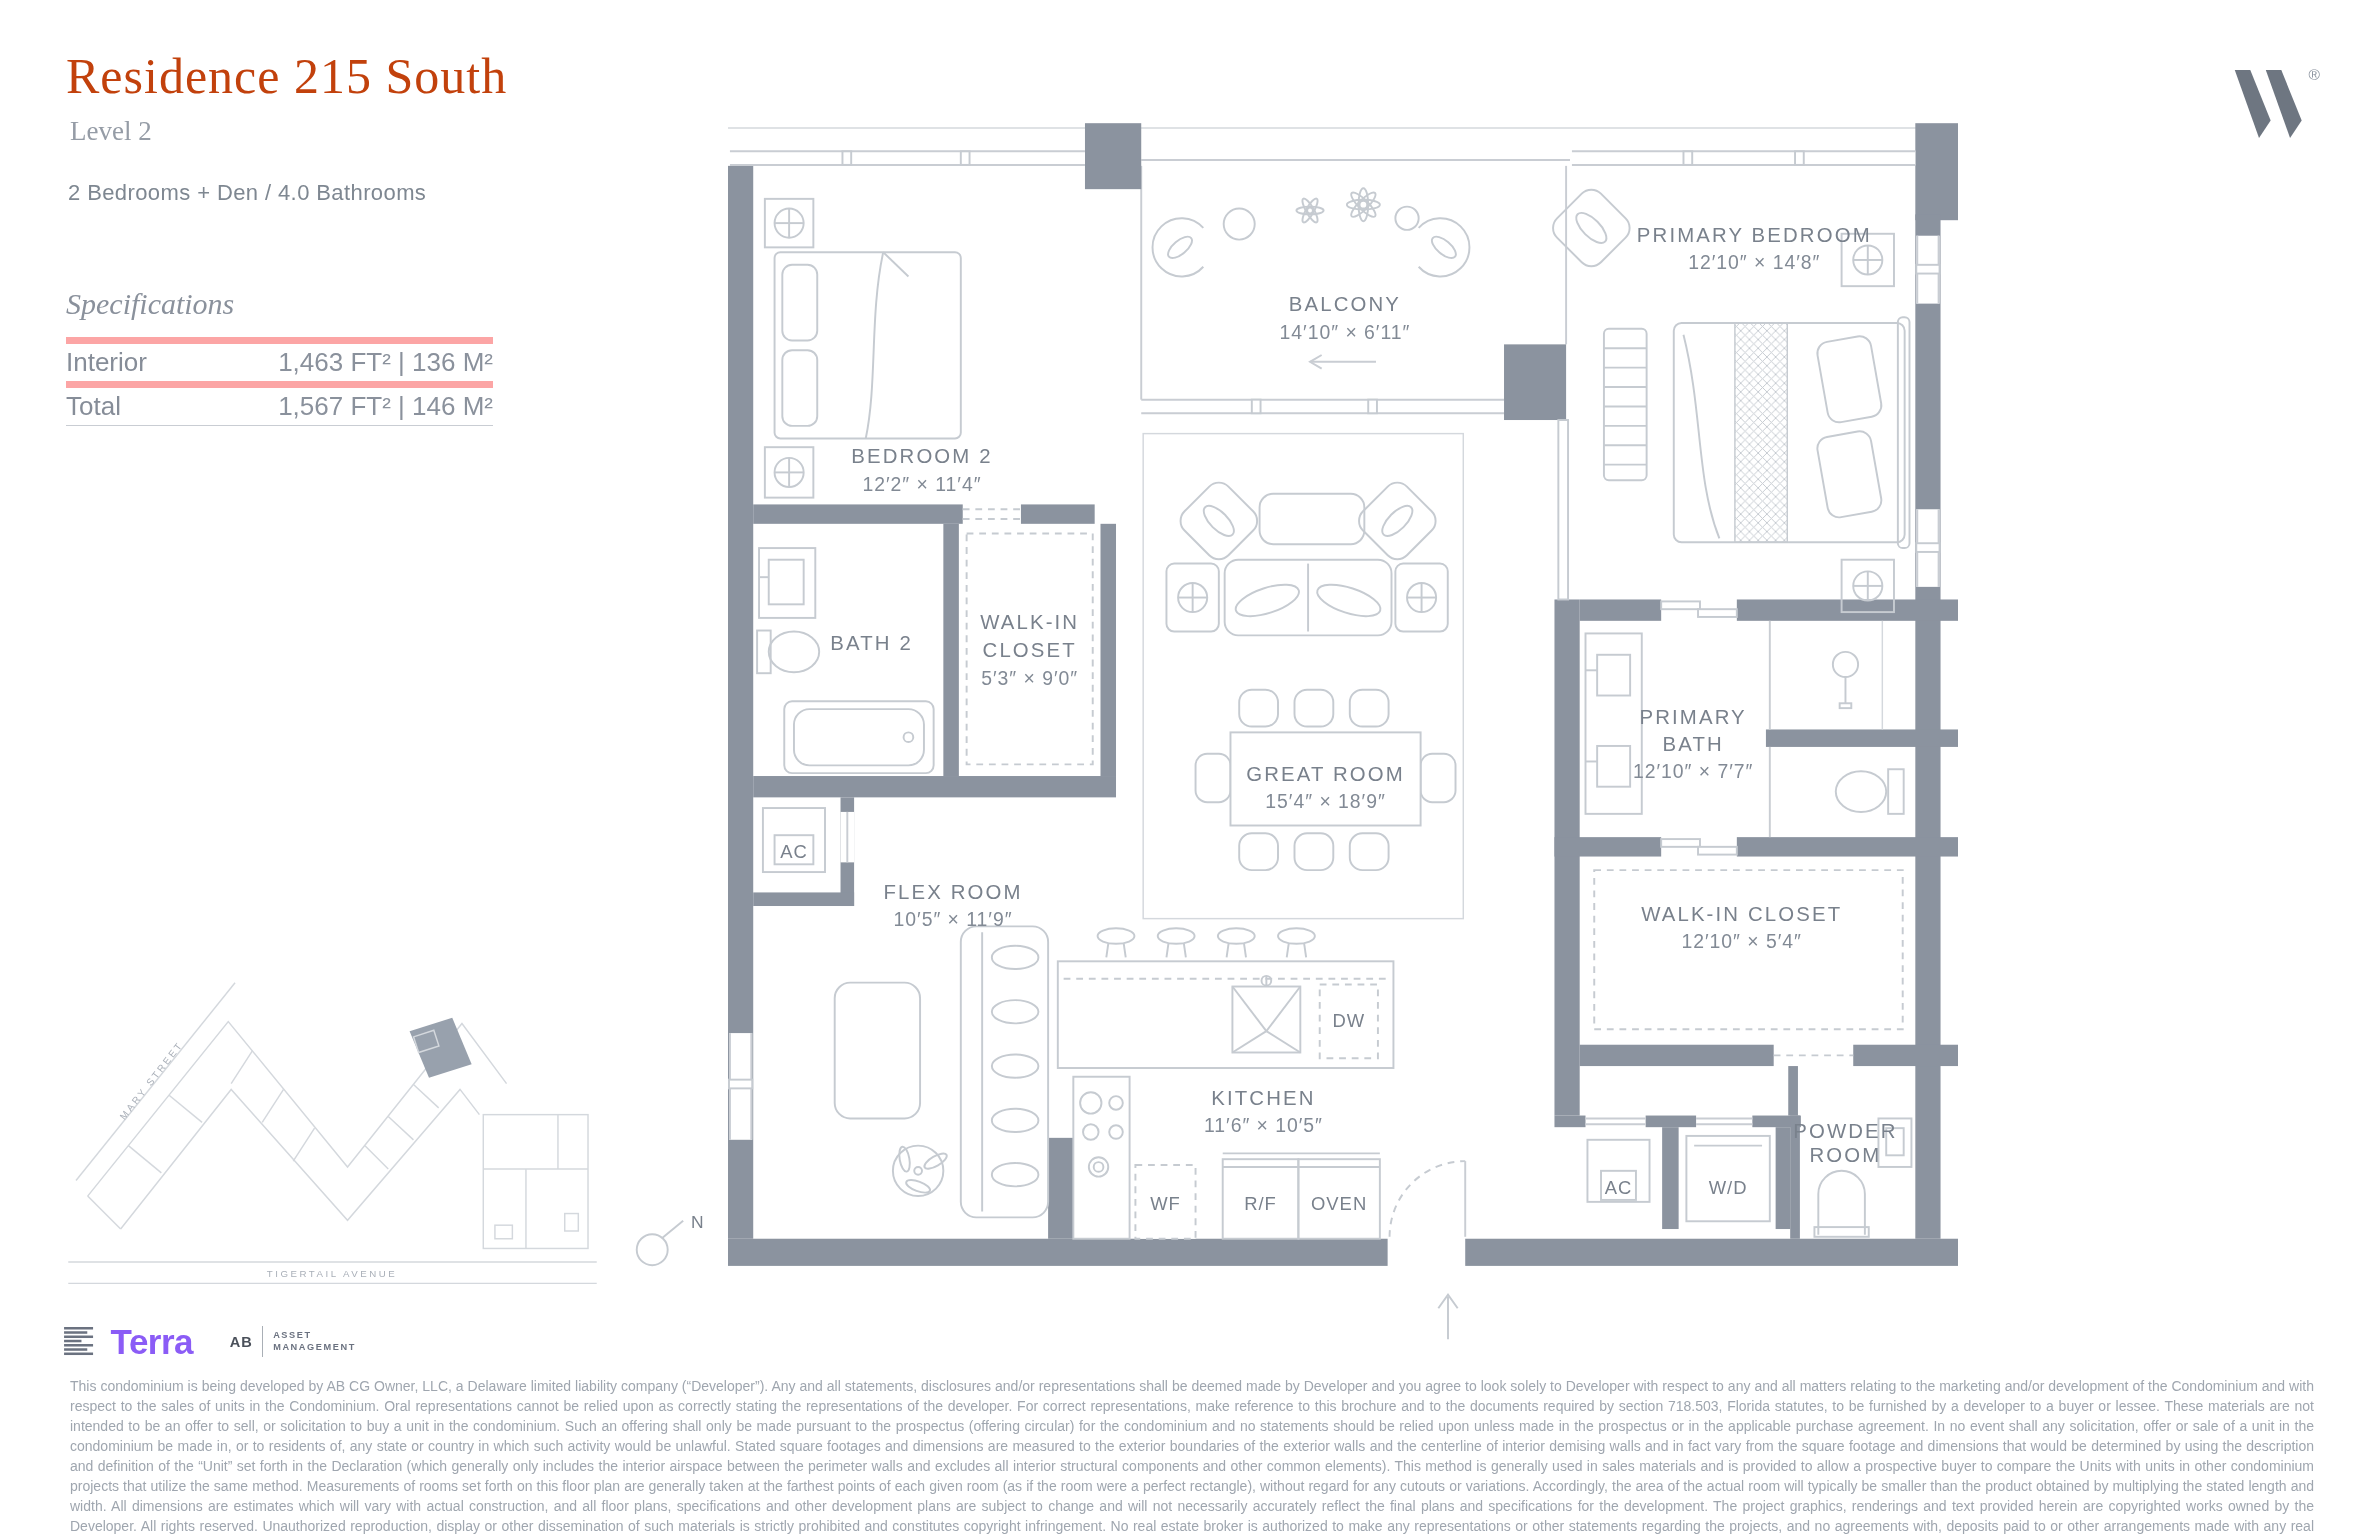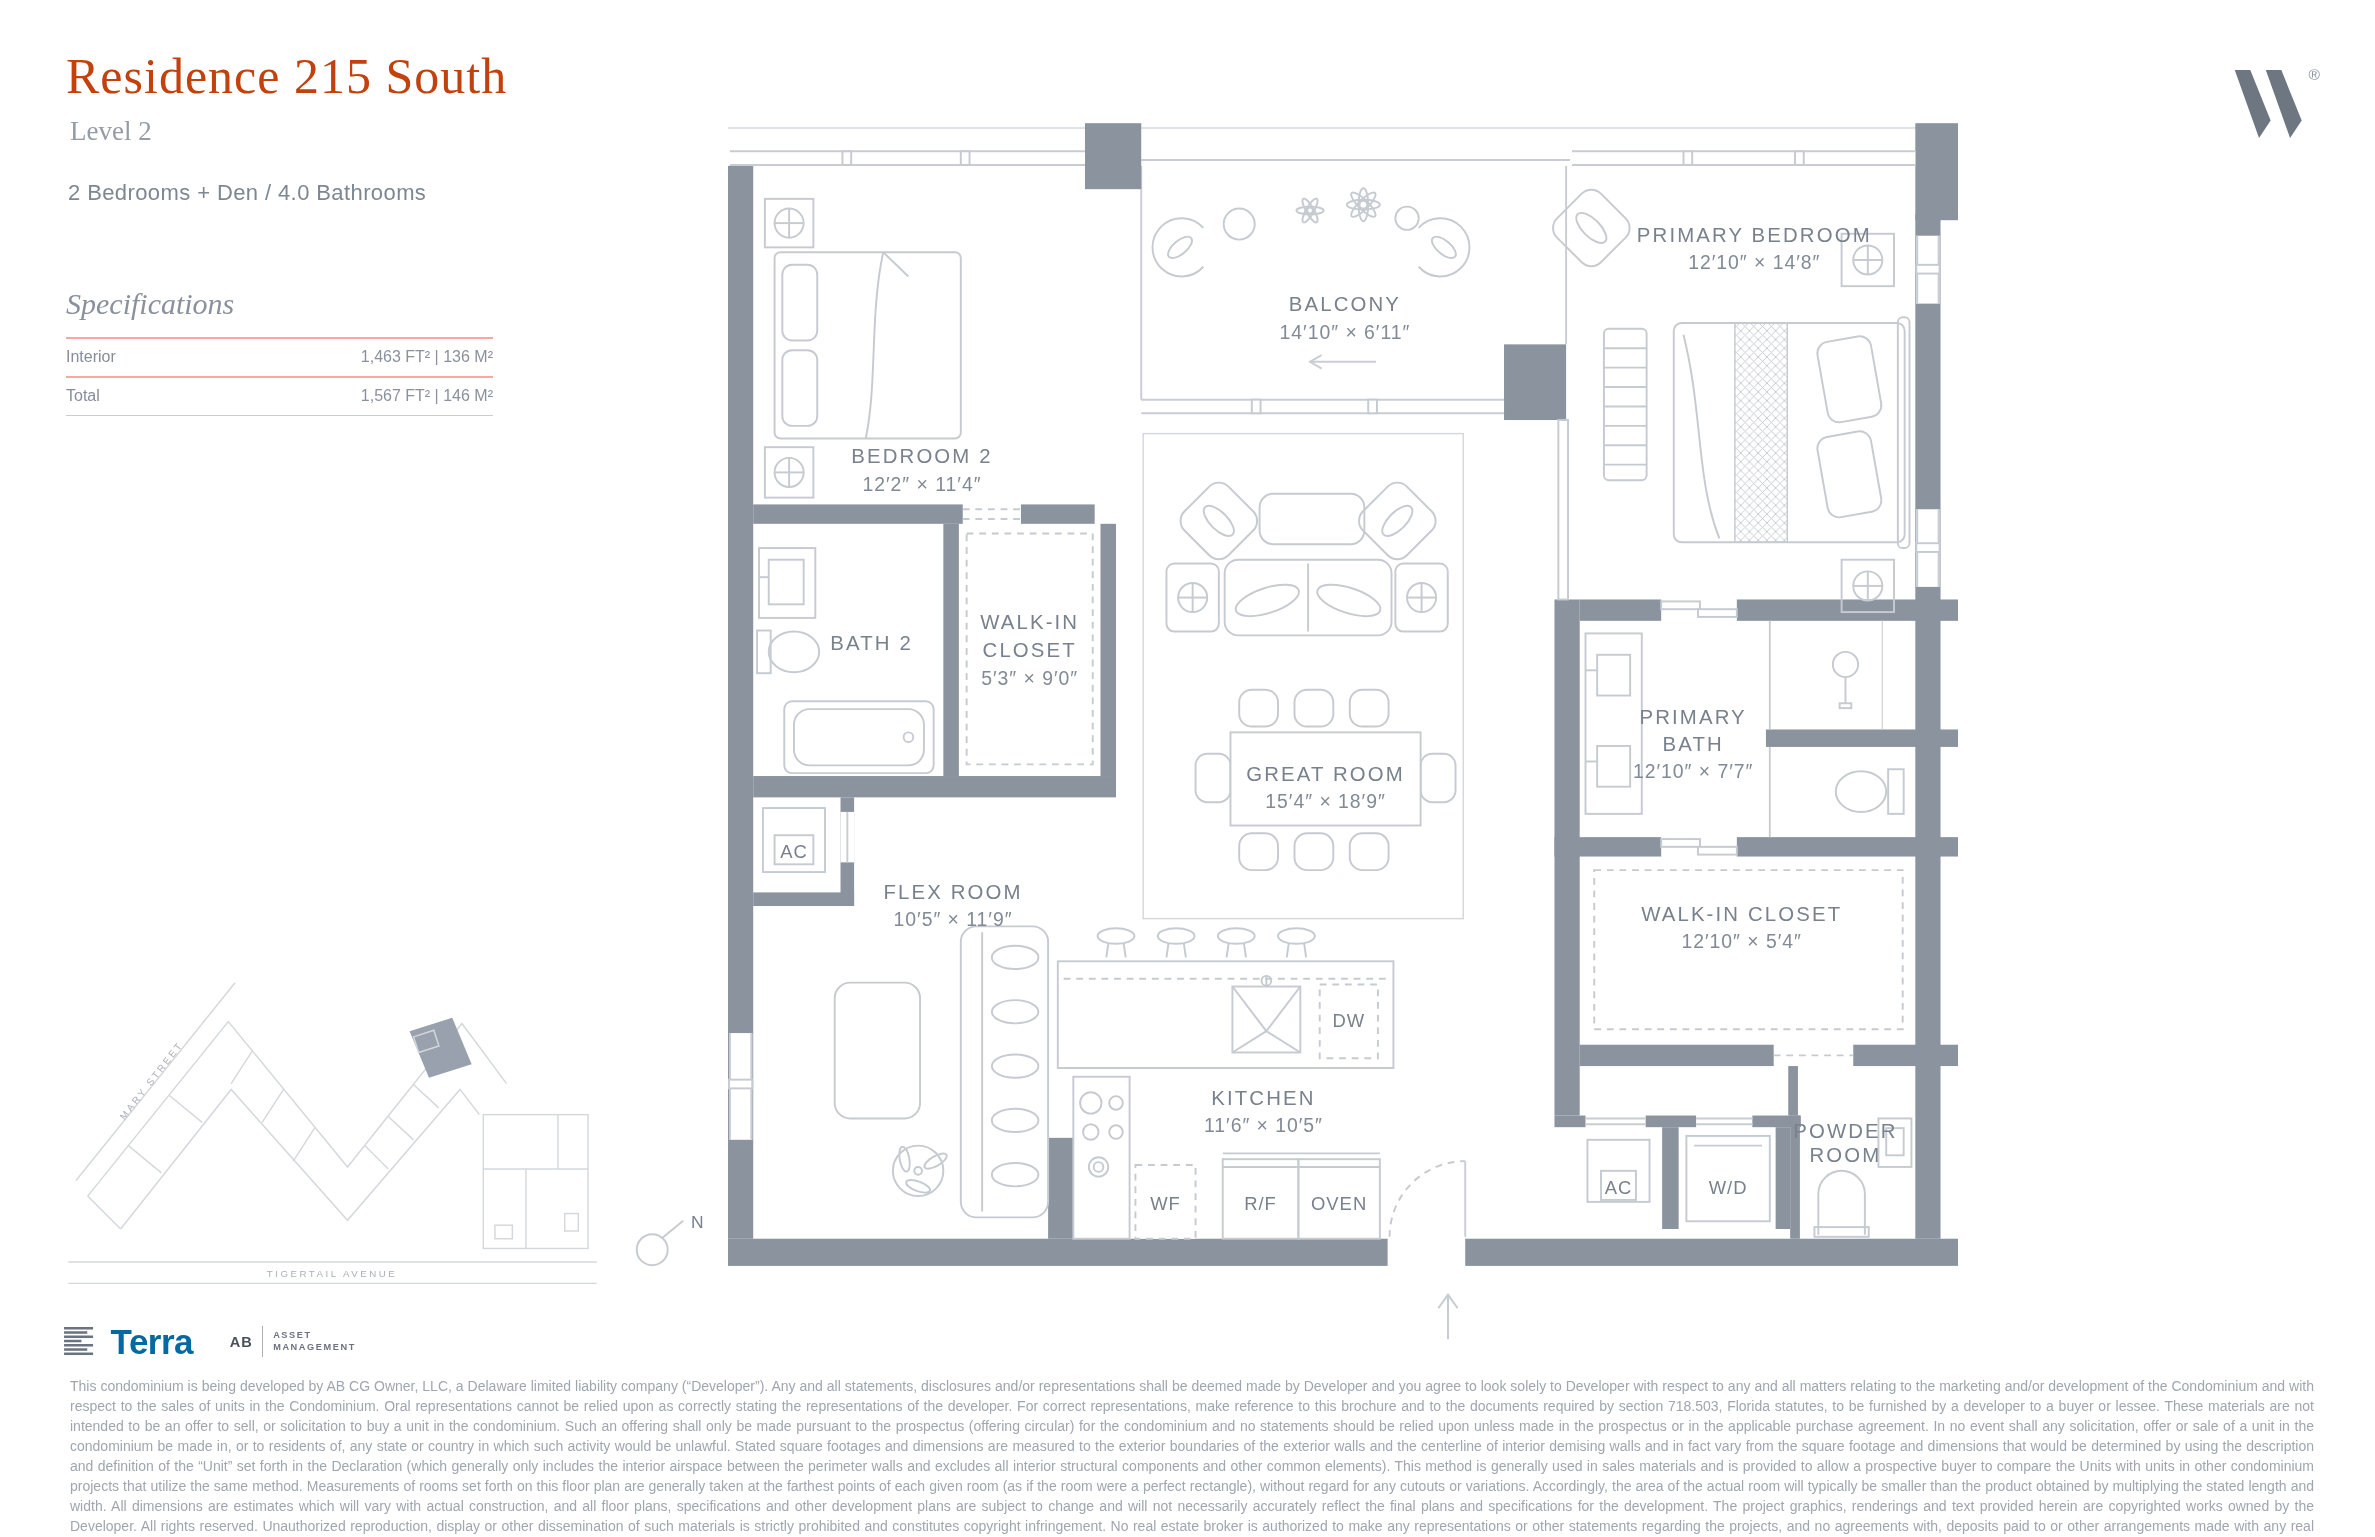--- a/index.html
+++ b/index.html
@@ -9,21 +9,21 @@
   
   #title{left:66px;top:47px;font-family:"Liberation Serif",serif;font-size:50px;font-weight:400;
          color:#c2410c;letter-spacing:1px;}
   #level{left:70px;top:116px;font-family:"Liberation Serif",serif;font-size:27px;color:#959CA6;}
   #program{left:68px;top:180px;font-size:22px;color:#7E8791;letter-spacing:0.4px;}
   
   #specs{left:66px;top:287px;width:427px;}
   #specs h3{margin:0 0 15.5px 0;font-family:"Liberation Serif",serif;font-style:italic;font-weight:400;
             font-size:30px;color:#8A919C;}
   .specrow{display:flex;justify-content:space-between;align-items:center;height:37px;
-           border-top:2px solid #fca5a5;font-size:16px;}
+           border-top:7px solid #fca5a5;font-size:26px;}
   .specrow:last-child{border-bottom:1px solid #C9CDD3;}
   .speclabel{color:#868D98;}
   .specvalue{color:#8A919C;}
   
   #brand{left:2227px;top:64px;width:97px;height:80px;}
   
   svg{position:absolute;overflow:visible;}
   .w{fill:#8B939F;}
   .tl{stroke:#C9CDD3;stroke-width:2;fill:none;}
   .hl{stroke:#D4D8DD;stroke-width:1.5;fill:none;}
@@ -34,21 +34,21 @@
   text.rl{font-family:"Liberation Sans",sans-serif;font-size:21px;letter-spacing:2.2px;
           fill:#79818C;text-anchor:middle;}
   text.rd{font-family:"Liberation Sans",sans-serif;font-size:20px;letter-spacing:1px;
           fill:#828A95;text-anchor:middle;}
   text.sm{font-family:"Liberation Sans",sans-serif;font-size:19px;letter-spacing:1px;
           fill:#79818C;text-anchor:middle;}
   text.st{font-family:"Liberation Sans",sans-serif;font-size:10px;letter-spacing:2.6px;
           fill:#A9AFB8;}
   
   #terra-row{left:64px;top:1324px;display:flex;align-items:center;gap:13.6px;height:35px;}
-  #terra-word{font-size:35px;font-weight:bold;color:#0369a1;letter-spacing:-0.5px;line-height:29px;}
+  #terra-word{font-size:35px;font-weight:bold;color:#8b5cf6;letter-spacing:-0.5px;line-height:29px;}
   #ab-block{display:flex;align-items:center;gap:9.7px;margin-left:23px;}
   #ab-txt{font-size:14.6px;font-weight:bold;color:#4A505A;letter-spacing:1px;}
   #ab-rule{width:1px;height:31px;background:#A9AFB6;}
   .asset-line{font-size:9.2px;font-weight:bold;color:#6B7280;letter-spacing:1.6px;line-height:11.6px;}
   #disclaimer{left:70px;top:1376px;width:2244px;font-size:14px;line-height:20px;
               color:#9FA6AF;text-align:justify;}
 </style>
 </head>
 <body>
 

